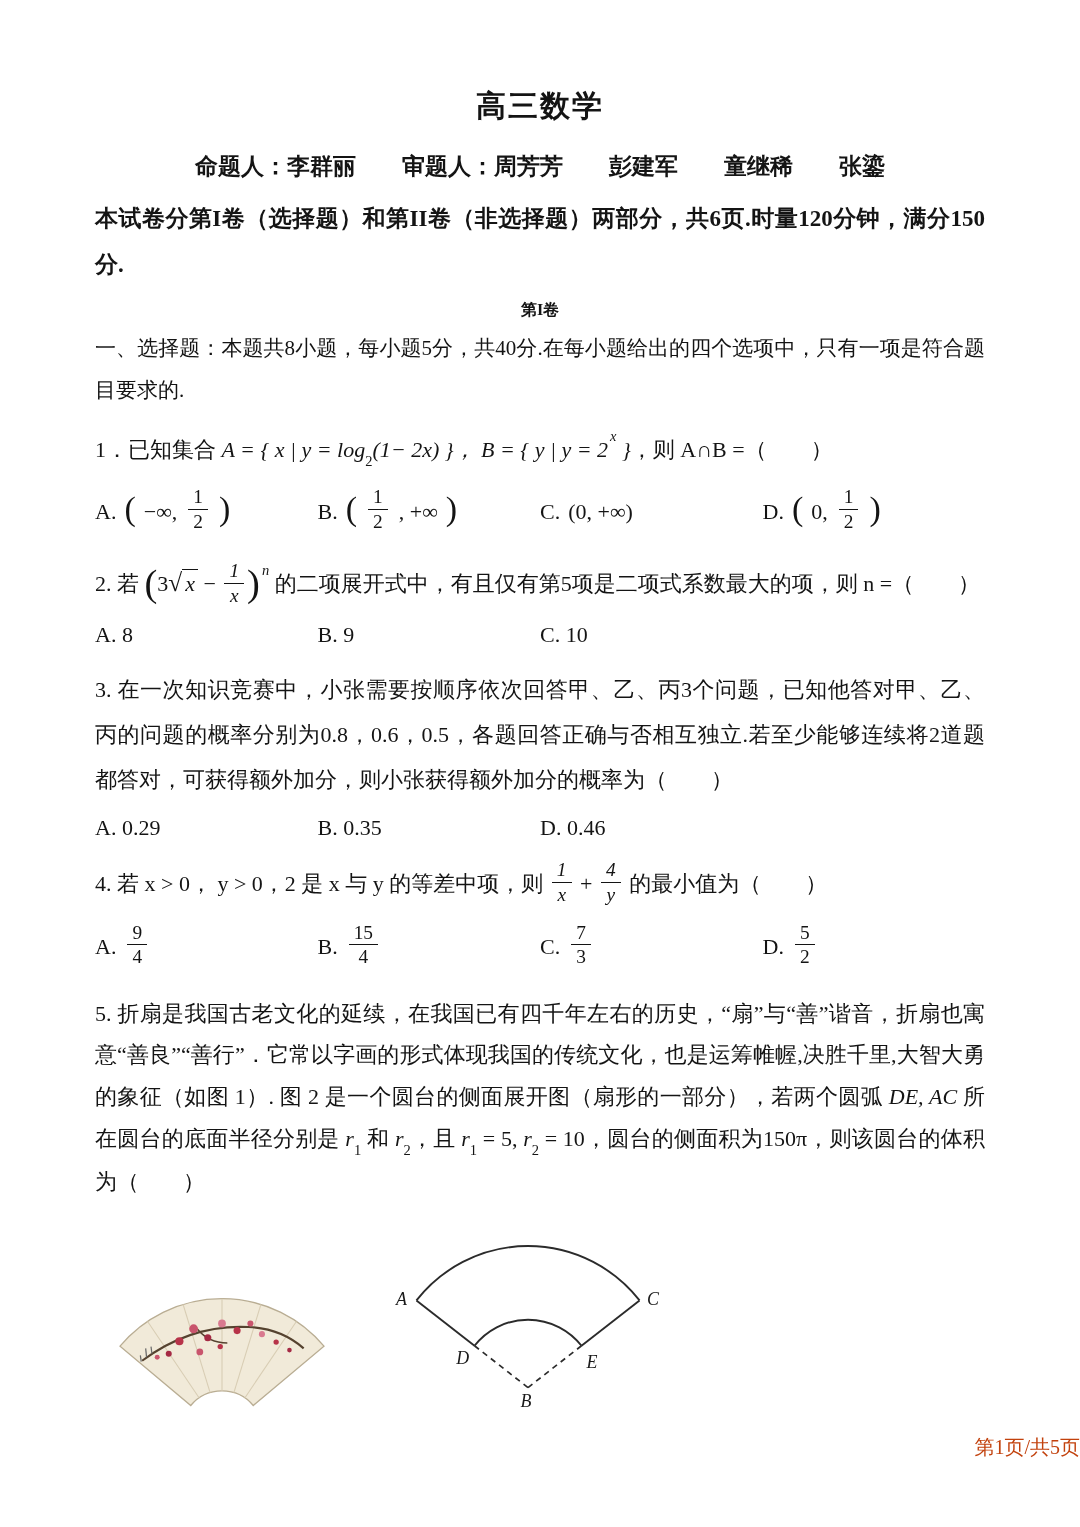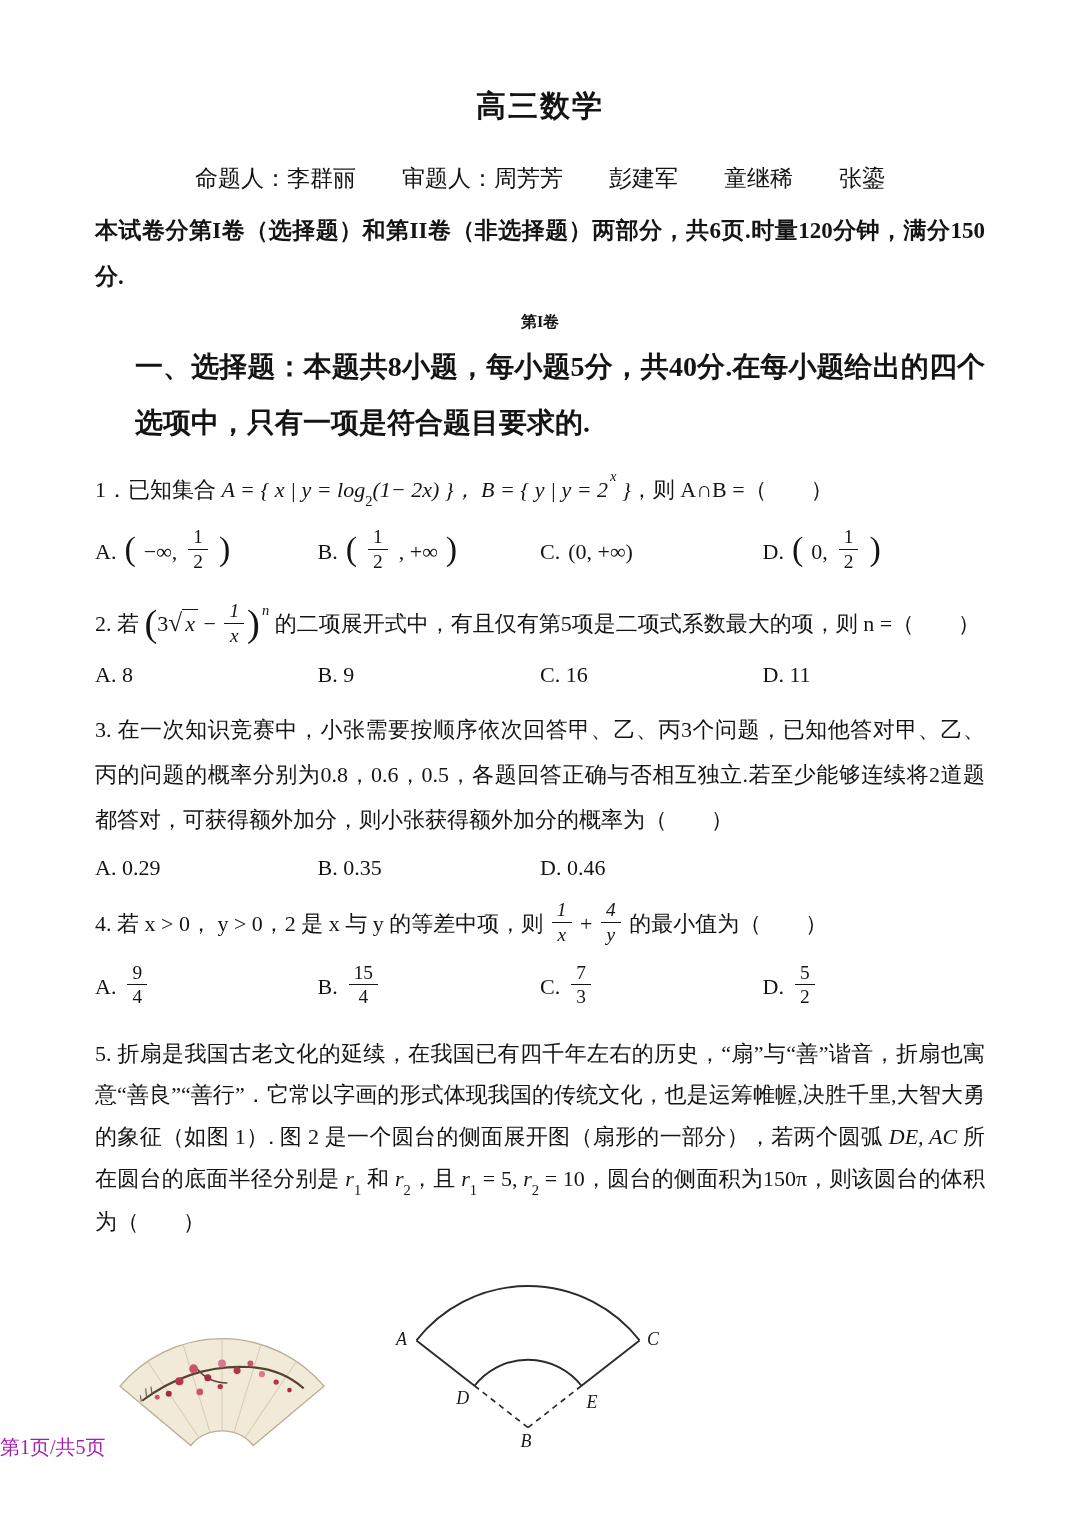--- a/index.html
+++ b/index.html
@@ -4,45 +4,45 @@
 <style>
   * { margin:0; padding:0; box-sizing:border-box; }
   html,body { background:#ffffff; }
   .page {
     width:1080px; height:1527px; position:relative; overflow:hidden;
     margin:0 auto; background:#ffffff; color:#141414;
     font-family:"Liberation Serif","DejaVu Serif",serif;
     font-size:22px; padding:86px 95px 0 95px;
   }
   .title { text-align:center; font-size:30px; font-weight:700; letter-spacing:2px; }
-  .authors { text-align:center; font-size:23px; font-weight:400; margin-top:36px; }
+  .authors { text-align:center; font-size:23px; font-weight:700; margin-top:24px; }
   .intro { font-weight:700; font-size:23px; line-height:2.0; margin-top:14px; text-align:justify; }
   .part { text-align:center; font-weight:700; font-size:16px; margin-top:12px; }
-  .section { font-weight:700; font-size:28px; line-height:2.0; margin-top:6px; text-align:justify;margin-left:40px; }
+  .section { font-weight:400; font-size:21px; line-height:2.0; margin-top:6px; text-align:justify; }
   .q { line-height:2.05; text-align:justify; }
   .q-tight { line-height:1.9; }
   .mt1 { margin-top:10px; } .mt2 { margin-top:16px; }
   .opts { display:flex; margin-top:4px; }
   .opt { width:25%; display:flex; align-items:center; gap:8px; line-height:1.4; min-height:44px; }
   .opt-tall { min-height:70px; }
   .mi { font-style:italic; }
   .frac { display:inline-block; vertical-align:middle; text-align:center; line-height:1.12; font-size:0.88em; margin:0 3px; transform:translateY(-3px); }
   .frac .num { display:block; padding:0 5px 1px; border-bottom:1.6px solid #141414; }
   .frac .den { display:block; padding:1px 5px 0; }
   .bp { display:inline-block; font-size:1.75em; font-weight:400; vertical-align:middle; line-height:1; transform:translateY(-3px); }
   .opt .bp { font-size:1.55em; }
   .radsym { font-size:1.15em; }
   .radarg { display:inline-block; font-style:italic; border-top:1.6px solid #141414; line-height:1.15; padding:1px 3px 0; }
   sup.pow { font-style:italic; font-size:0.66em; position:relative; top:-0.55em; margin-left:2px; }
   sub.ms { font-size:0.66em; position:relative; bottom:-0.25em; font-style:normal; }
   .figures { display:flex; align-items:flex-end; gap:42px; margin:26px 0 0 14px; }
   .fan { width:226px; height:142px; }
   .sector { width:302px; height:185px; }
   .sector text, .fan text { font-family:"Liberation Serif","DejaVu Serif",serif; }
-  .footer { position:absolute; left:0; right:0; bottom:66px; text-align:left; font-size:20px; color:#a21caf; }
+  .footer { position:absolute; left:0; right:0; bottom:66px; text-align:right; font-size:20px; color:#c2410c; }
   svg .solid { fill:none; stroke:#2b2b2b; stroke-width:2; }
   svg .dashed { fill:none; stroke:#2b2b2b; stroke-width:1.8; stroke-dasharray:6 5; }
   svg .ptlabel { font-size:19px; font-style:italic; fill:#1a1a1a; }
 </style>
 </head>
 <body>
 
 <div class="page">
 
   <div class="title">高三数学</div>
@@ -102,24 +102,21 @@
     <span>的二项展开式中，有且仅有第5项是二项式系数最大的项，则 n =（　　）</span>
   </div>
   <div class="opts">
     <div class="opt">
         <span>A. 8</span>
       </div>
     <div class="opt">
         <span>B. 9</span>
       </div>
     <div class="opt">
-        <span>C. 16</span>
-      </div>
-    <div class="opt">
-        <span>D. 11</span>
+        <span>C. 10</span>
       </div>
   </div>
 
   <div class="q mt1">3. 在一次知识竞赛中，小张需要按顺序依次回答甲、乙、丙3个问题，已知他答对甲、乙、丙的问题的概率分别为0.8，0.6，0.5，各题回答正确与否相互独立.若至少能够连续将2道题都答对，可获得额外加分，则小张获得额外加分的概率为（　　）</div>
   <div class="opts">
     <div class="opt">
         <span>A. 0.29</span>
       </div>
     <div class="opt">
         <span>B. 0.35</span>

